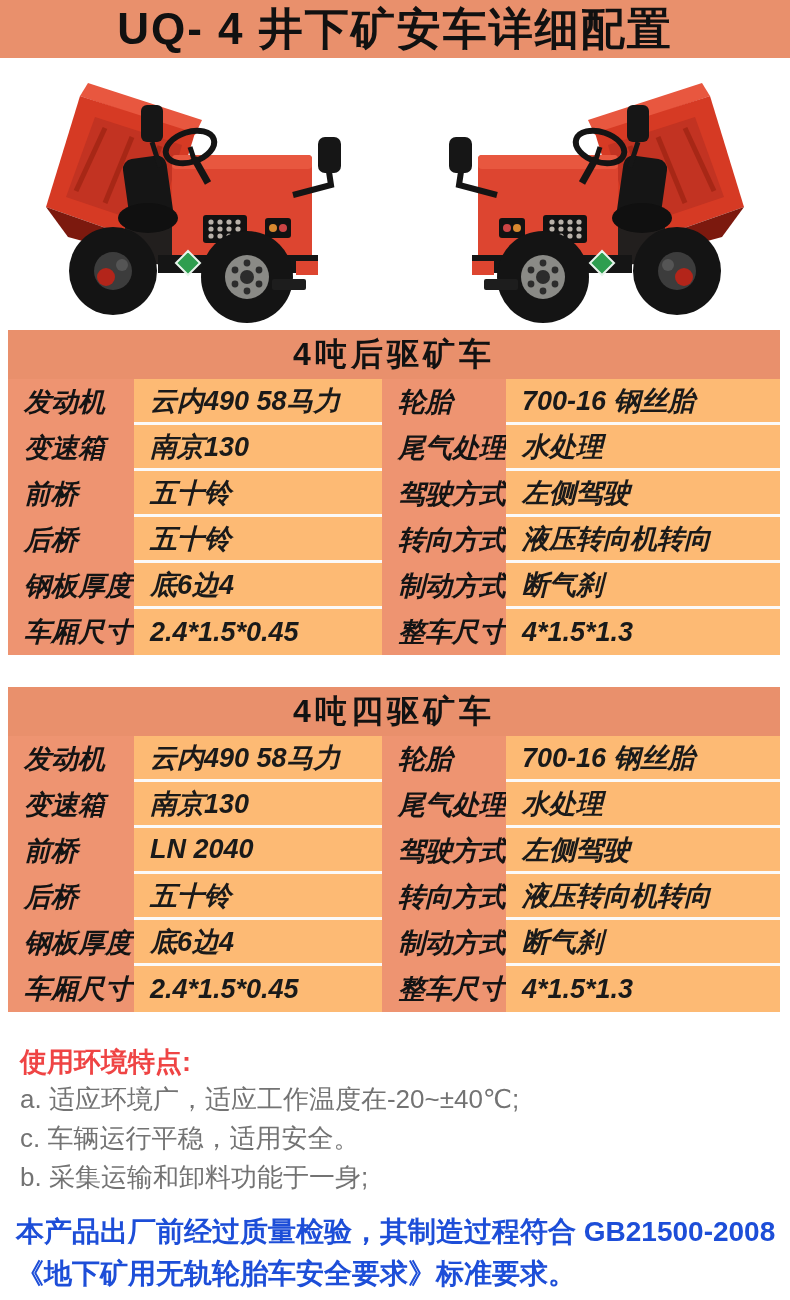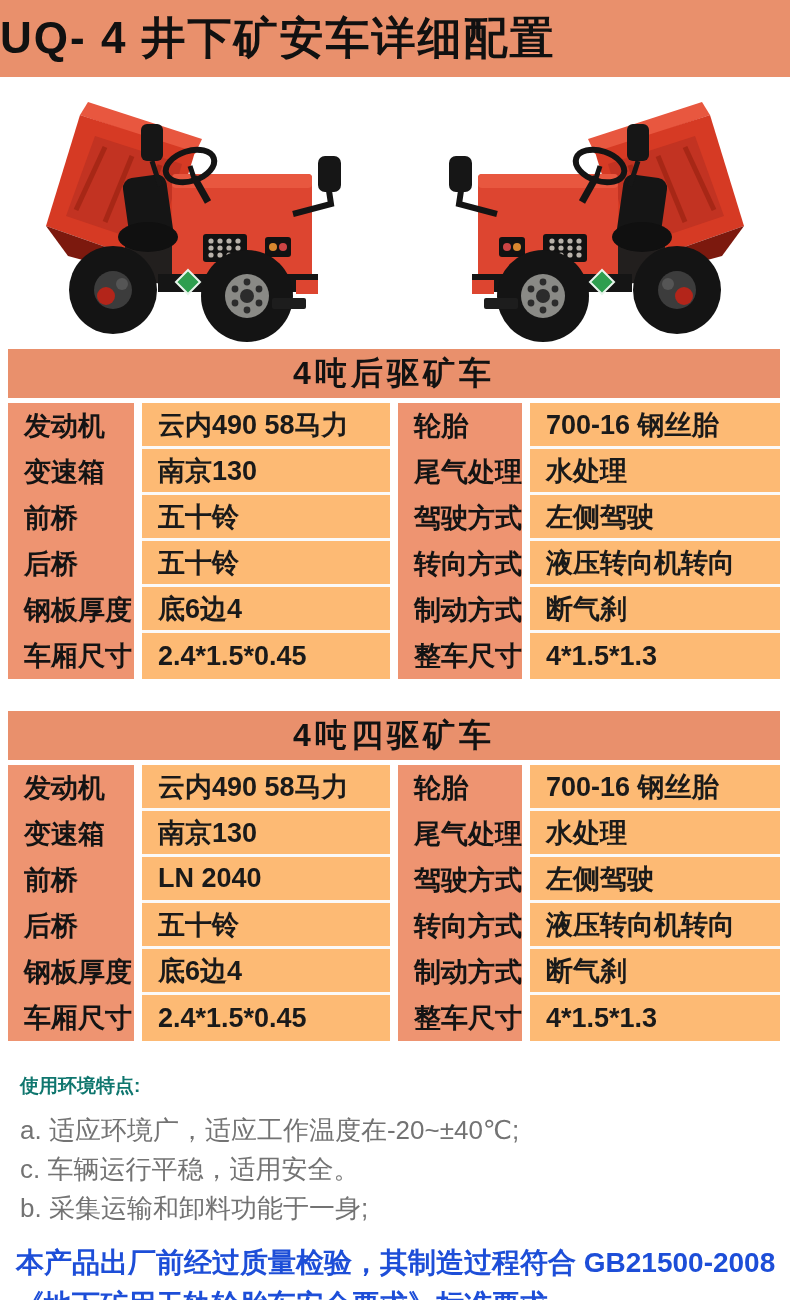--- a/index.html
+++ b/index.html
@@ -7,23 +7,23 @@
     width: 790px; height: 1300px;
     background: #ffffff;
     font-family: "Liberation Sans", "DejaVu Sans", sans-serif;
     color: #1b1b1b;
     overflow: hidden;
   }
   .page { width: 790px; height: 1300px; position: relative; background: #fff; }
 
   
   .title-banner {
-    height: 77px;
+    height: 58px;
     background: #E9906C;
-    display: flex; align-items: center; justify-content: flex-start;
+    display: flex; align-items: center; justify-content: center;
   }
   .title-banner h1 {
     font-size: 44px; font-weight: 800; color: #111;
     letter-spacing: 2px; white-space: nowrap;
   }
 
   
   .truck-strip {
     height: 272px; background: #fff;
     display: flex; align-items: center; justify-content: center;
@@ -35,39 +35,39 @@
   .spec-table { margin: 0 10px 0 8px; }
   .spec-table + .spec-table { margin-top: 32px; }
   .spec-header {
     height: 49px; background: #E9906C;
     display: flex; align-items: center; justify-content: center;
   }
   .spec-header .spec-title {
     font-size: 32px; font-weight: 800; color: #121212; letter-spacing: 4px;
   }
   .spec-body {
-    margin-top: 5px;
     display: grid;
     grid-template-columns: 126px 248px 124px 1fr;
-    column-gap: 8px;
+    column-gap: 0;
+    font-style: italic;
   }
   .cell {
     height: 46px;
     display: flex; align-items: center;
     padding-left: 16px;
     font-size: 27px;
     white-space: nowrap;
   }
   .label-cell { background: #EE9471; font-weight: 700; color: #141414; }
   .value-cell { background: #fdba74; font-weight: 600; color: #1a1a1a; border-bottom: 3px solid #fbfaf9; }
   .value-cell.last { border-bottom: none; padding-left: 16px; }
 
   
   .features { padding: 32px 0 0 20px; }
-  .features-heading { font-size: 19px; font-weight: 800; color: #0f766e; margin-bottom: 12px; }
+  .features-heading { font-size: 27px; font-weight: 800; color: #ef4444; }
   .feature-line { font-size: 26px; font-weight: 500; color: #737373; line-height: 39px; white-space: nowrap; }
   .footer-note { padding: 14px 0 0 16px; }
   .footer-line { font-size: 28px; font-weight: 800; color: #1d4ed8; line-height: 42px; white-space: nowrap; }
 </style>
 </head>
 <body>
 
 <div class="page">
 
   <div class="title-banner">

